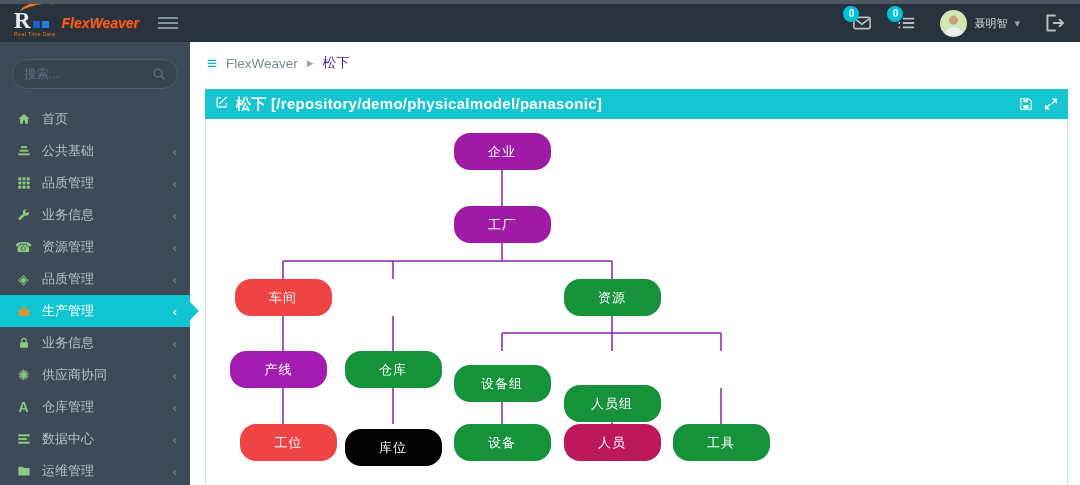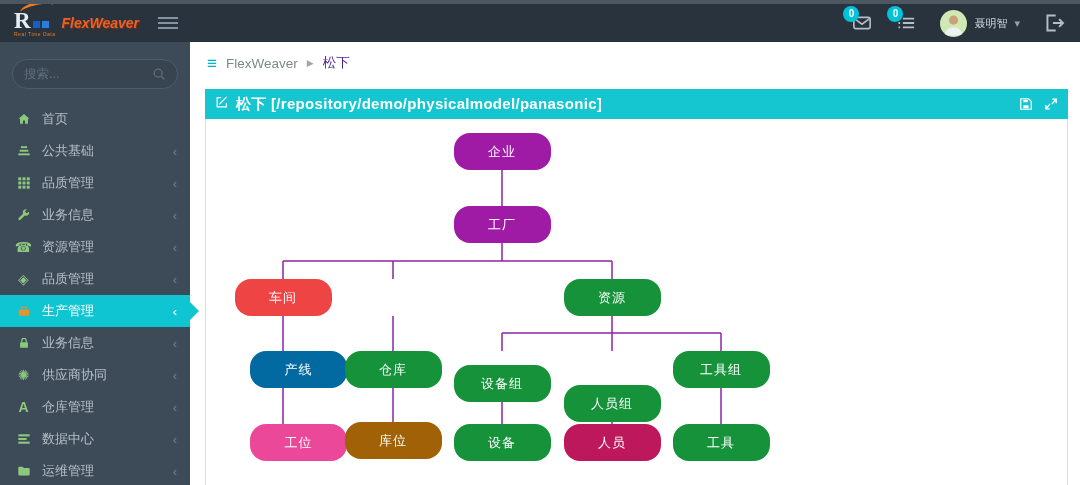--- a/index.html
+++ b/index.html
@@ -278,26 +278,25 @@
     </div>
     <div class="panel-body">
       <div class="org-wrap" id="orgwrap">
           <svg class="org-svg" width="861" height="398">
             <path d="M296 51 L296 87 M296 124 L296 142 M77 142 L406 142 M77 142 L77 160 M187 142 L187 160 M406 142 L406 160 M77 197 L77 232 M187 197 L187 232 M406 197 L406 214 M296 214 L515 214 M296 214 L296 232 M406 214 L406 232 M515 214 L515 232 M77 269 L77 305 M187 269 L187 305 M296 269 L296 305 M406 269 L406 305 M515 269 L515 305" fill="none" stroke="#8e24aa" stroke-width="1.5"></path>
           </svg>
           <div class="node" style="left: 247.5px; top: 14px; background: rgb(160, 27, 165);">企业</div>
           <div class="node" style="left: 247.5px; top: 87px; background: rgb(160, 27, 165);">工厂</div>
           <div class="node" style="left: 28.5px; top: 160px; background: #ef4444;">车间</div>
           <div class="node" style="left: 357.5px; top: 160px; background: rgb(22, 146, 58);">资源</div>
-          <div class="node" style="left: 44px; top: 232px; background: #0369a1;">产线</div>
+          <div class="node" style="left: 24px; top: 232px; background: #a21caf;">产线</div>
           <div class="node" style="left: 138.5px; top: 232px; background: rgb(22, 146, 58);">仓库</div>
           <div class="node" style="left: 247.5px; top: 246px; background: rgb(22, 146, 58);">设备组</div>
           <div class="node" style="left: 357.5px; top: 232px; background: rgb(22, 146, 58); margin-top: 34px;">人员组</div>
-          <div class="node" style="left: 466.5px; top: 232px; background: rgb(22, 146, 58);">工具组</div>
-          <div class="node" style="left: 44px; top: 305px; background: #ec4899;">工位</div>
-          <div class="node" style="left: 138.5px; top: 303px; background: #a16207; font-family: Liberation Mono, monospace;">库位</div>
+          <div class="node" style="left: 34px; top: 305px; background: #ef4444;">工位</div>
+          <div class="node" style="left: 138.5px; top: 310px; background: #000000; font-family: Liberation Mono, monospace;">库位</div>
           <div class="node" style="left: 247.5px; top: 305px; background: rgb(22, 146, 58);">设备</div>
           <div class="node" style="left: 357.5px; top: 305px; background: #be185d;">人员</div>
           <div class="node" style="left: 466.5px; top: 305px; background: rgb(22, 146, 58);">工具</div>
         </div>
     </div>
   </div>
 </div>
 
 </body></html>

